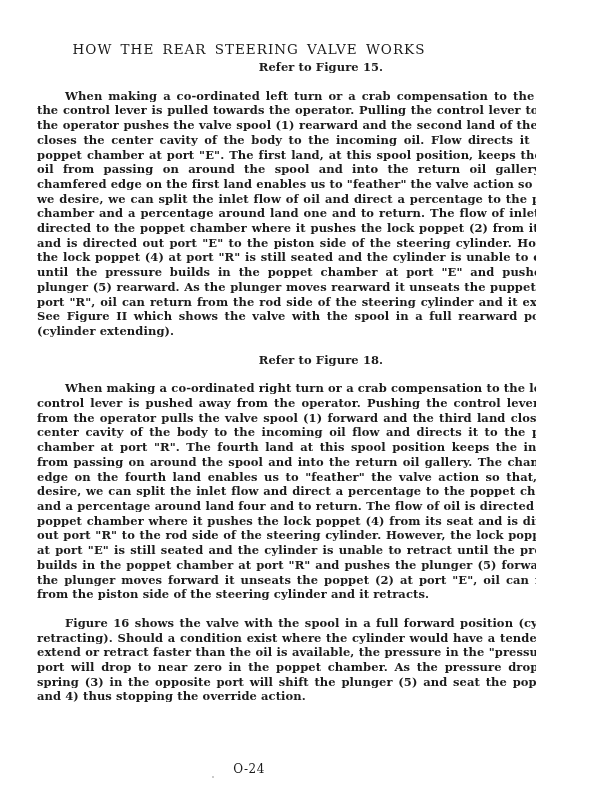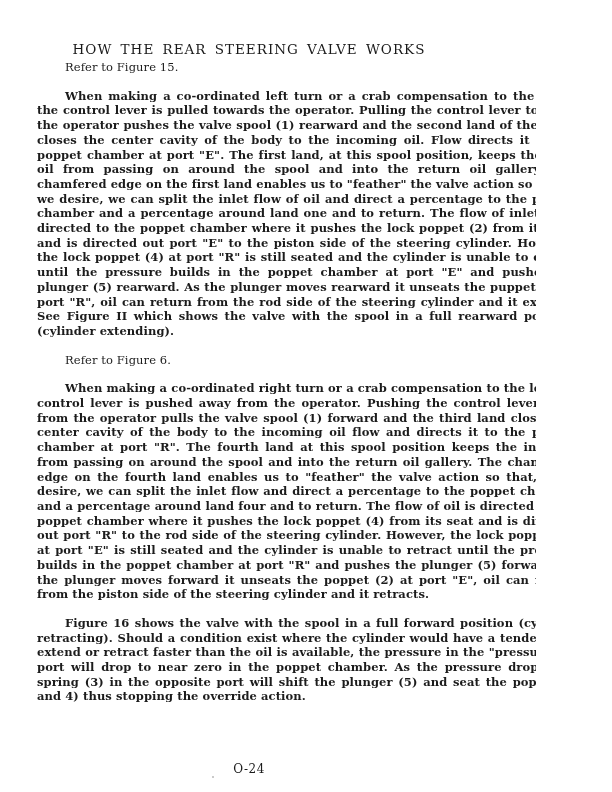--- a/index.html
+++ b/index.html
@@ -40,21 +40,22 @@
   }
   .body-text p {
     margin: 0 0 14px 0;
     text-indent: 28px;
   }
   .body-text p.para {
     text-align: justify;
     font-weight: bold;
   }
   .body-text p.ref {
-    text-align: left;
+    text-align: center;
+    font-weight: bold;
   }
   .page-footer {
     position: absolute;
     top: 762px;
     left: 0;
     right: 38px;
     text-align: center;
     font-size: 12px;
     letter-spacing: 0.5px;
     color: #1c1c1c;
@@ -74,21 +75,21 @@
 <div class="page">
 
   <h1 class="doc-title">HOW THE REAR STEERING VALVE WORKS</h1>
 
   <div class="body-text">
 
     <p class="ref">Refer to Figure 15.</p>
 
     <p class="para">When making a co-ordinated left turn or a crab compensation to the right, the control lever is pulled towards the operator. Pulling the control lever towards the operator pushes the valve spool (1) rearward and the second land of the spool closes the center cavity of the body to the incoming oil.  Flow directs it to the poppet chamber at port "E". The first land, at this spool position, keeps the inlet oil from passing on around the spool and into the return oil gallery. The chamfered edge on the first land enables us to "feather" the valve action so that if we desire, we can split the inlet flow of oil and direct a percentage to the poppet chamber and a percentage around land one and to return. The flow of inlet oil is directed to the poppet chamber where it pushes the lock poppet (2) from its seat and is directed out port "E" to the piston side of the steering cylinder. However, the lock poppet (4) at port "R" is still seated and the cylinder is unable to extend until the pressure builds in the poppet chamber at port "E" and pushes the plunger (5) rearward. As the plunger moves rearward it unseats the puppet (4) at port "R", oil can return from the rod side of the steering cylinder and it extends. See Figure II which shows the valve with the spool in a full rearward position (cylinder extending).</p>
 
-    <p class="ref">Refer to Figure 6.</p>
+    <p class="ref">Refer to Figure 18.</p>
 
     <p class="para">When making a co-ordinated right turn or a crab compensation to the left the control lever is pushed away from the operator. Pushing the control lever away from the operator pulls the valve spool (1) forward and the third land closes the center cavity of the body to the incoming oil  flow and directs it to the poppet chamber at port "R". The fourth land at this spool position keeps the inlet oil from passing on around the spool and into the return oil gallery. The chamfered edge on the fourth land enables us to "feather" the valve action so that, if we desire, we can split the inlet flow and direct a percentage to the poppet chamber and a percentage around land four and to return. The flow of oil is directed to the poppet chamber where it pushes the lock poppet (4) from its seat and is directed out port "R" to the rod side of the steering cylinder. However, the lock poppet (2) at port "E" is still seated and the cylinder is unable to retract until the pressure builds in the poppet chamber at port "R" and pushes the plunger (5) forward. As the plunger moves forward it unseats the poppet (2) at port "E", oil can return from the piston side of the steering cylinder and it retracts.</p>
 
     <p class="para">Figure 16 shows the valve with the spool in a full forward position (cylinder retracting). Should a condition exist where the cylinder would have a tendency to extend or retract faster than the oil is available, the pressure in the "pressurized" port will drop to near zero in the poppet chamber. As the pressure drops, the spring (3) in the opposite port will shift the plunger (5) and seat the poppet (2 and 4) thus stopping the override action.</p>
 
   </div>
 
   <div class="page-footer">O-24</div>
 
   <div class="speck speck-top-right"></div>

